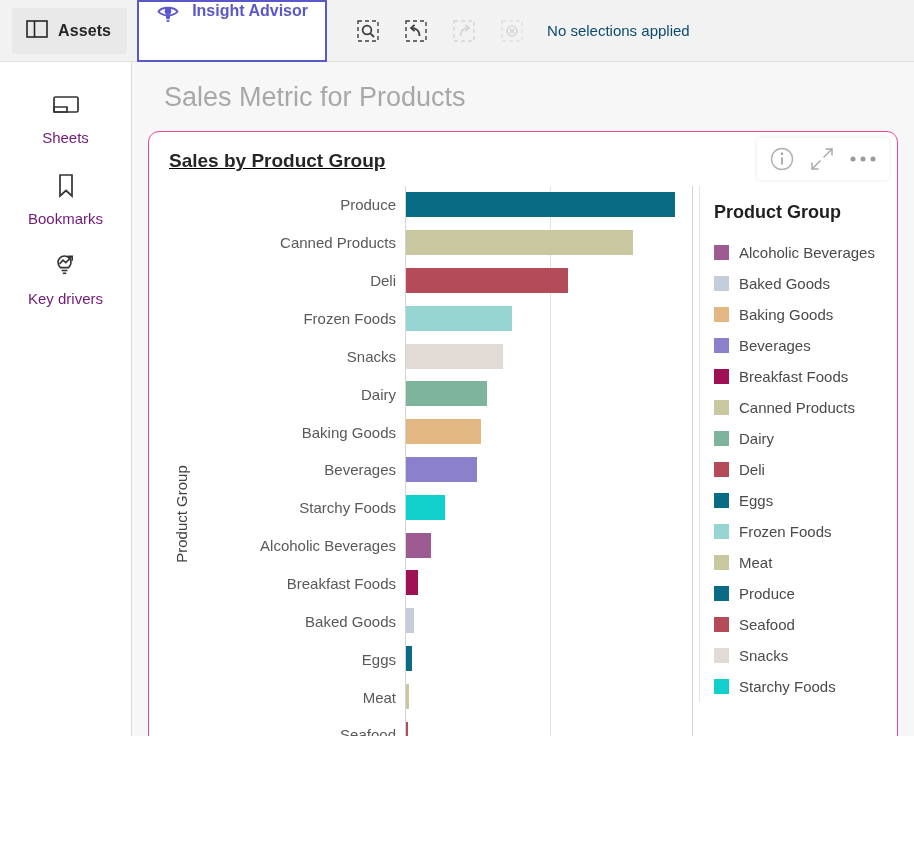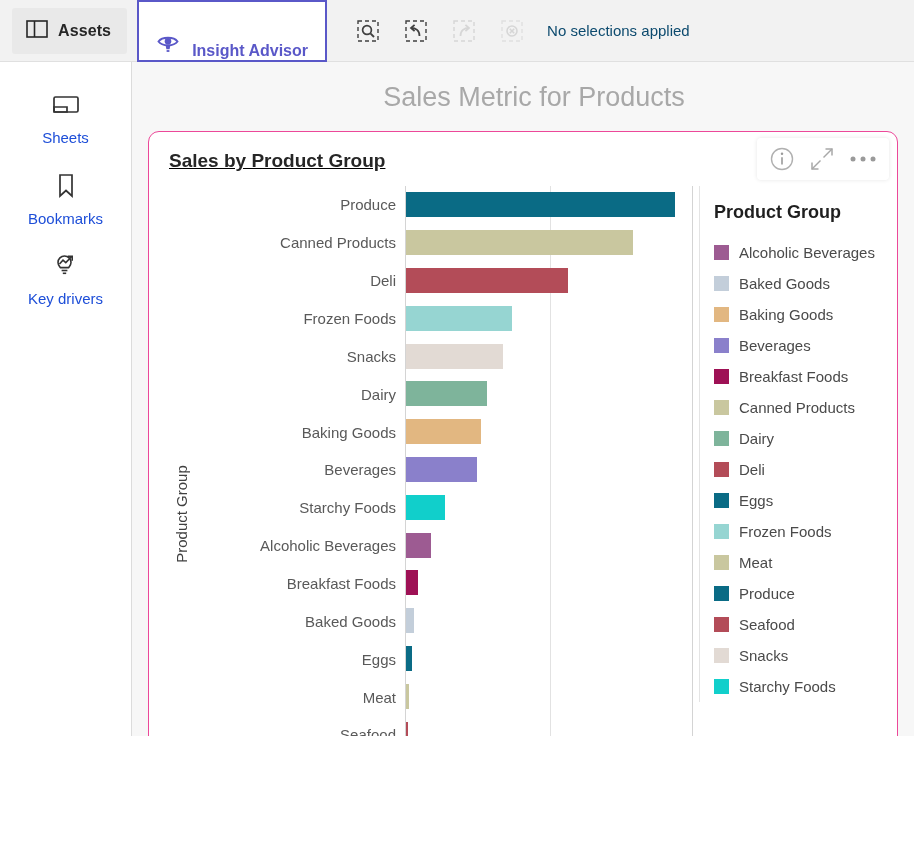--- a/index.html
+++ b/index.html
@@ -36,21 +36,21 @@
   }
   .assets-btn .label {
     font-size: 16px; font-weight: bold; color: #262626;
     letter-spacing: .1px;
   }
   .ia-tab {
     margin-left: 10px;
     width: 190px; height: 62px;
     background: #ffffff;
     border: 2px solid #5a58c8;
-    display: flex; align-items: flex-end; justify-content: center; gap: 12px;
+    display: flex; align-items: flex-start; justify-content: center; gap: 12px;
     cursor: pointer;
   }
   .ia-tab .label {
     font-size: 16px; font-weight: bold; color: #5a58c8;
   }
   .tool-icons {
     display: flex; align-items: center; gap: 22px;
     margin-left: 28px;
   }
   .tool-btn {
@@ -72,37 +72,36 @@
     border-right: 1px solid #dcdcdc;
     padding-top: 18px;
   }
   .side-item {
     position: relative;
     height: 80px;
     display: flex; flex-direction: column;
     align-items: center; justify-content: center; gap: 7px;
     cursor: pointer;
   }
-  .side-item .label { font-size: 15px; color: #1d4ed8; }
+  .side-item .label { font-size: 15px; color: #701a75; }
   .side-item.highlighted {
     border: 3px solid #f5483b;
     margin: 0 6px;
   }
 
   
   .main {
     position: absolute; top: 62px; left: 132px; right: 0; bottom: 0;
     background: #f7f7f7;
     padding: 16px 16px 0 16px;
     overflow: hidden;
   }
   .page-title {
     font-size: 27px; color: #a8a8a8; font-weight: normal;
-    margin: 4px 0 18px 22px;
-    text-align: center;
+    margin: 4px 0 18px 16px;
   }
   .card {
     position: relative;
     background: #ffffff;
     border: 1px solid #ec4899;
     border-radius: 11px;
     height: 716px;
     padding: 16px 18px 10px 18px;
     text-decoration: underline;
   }

